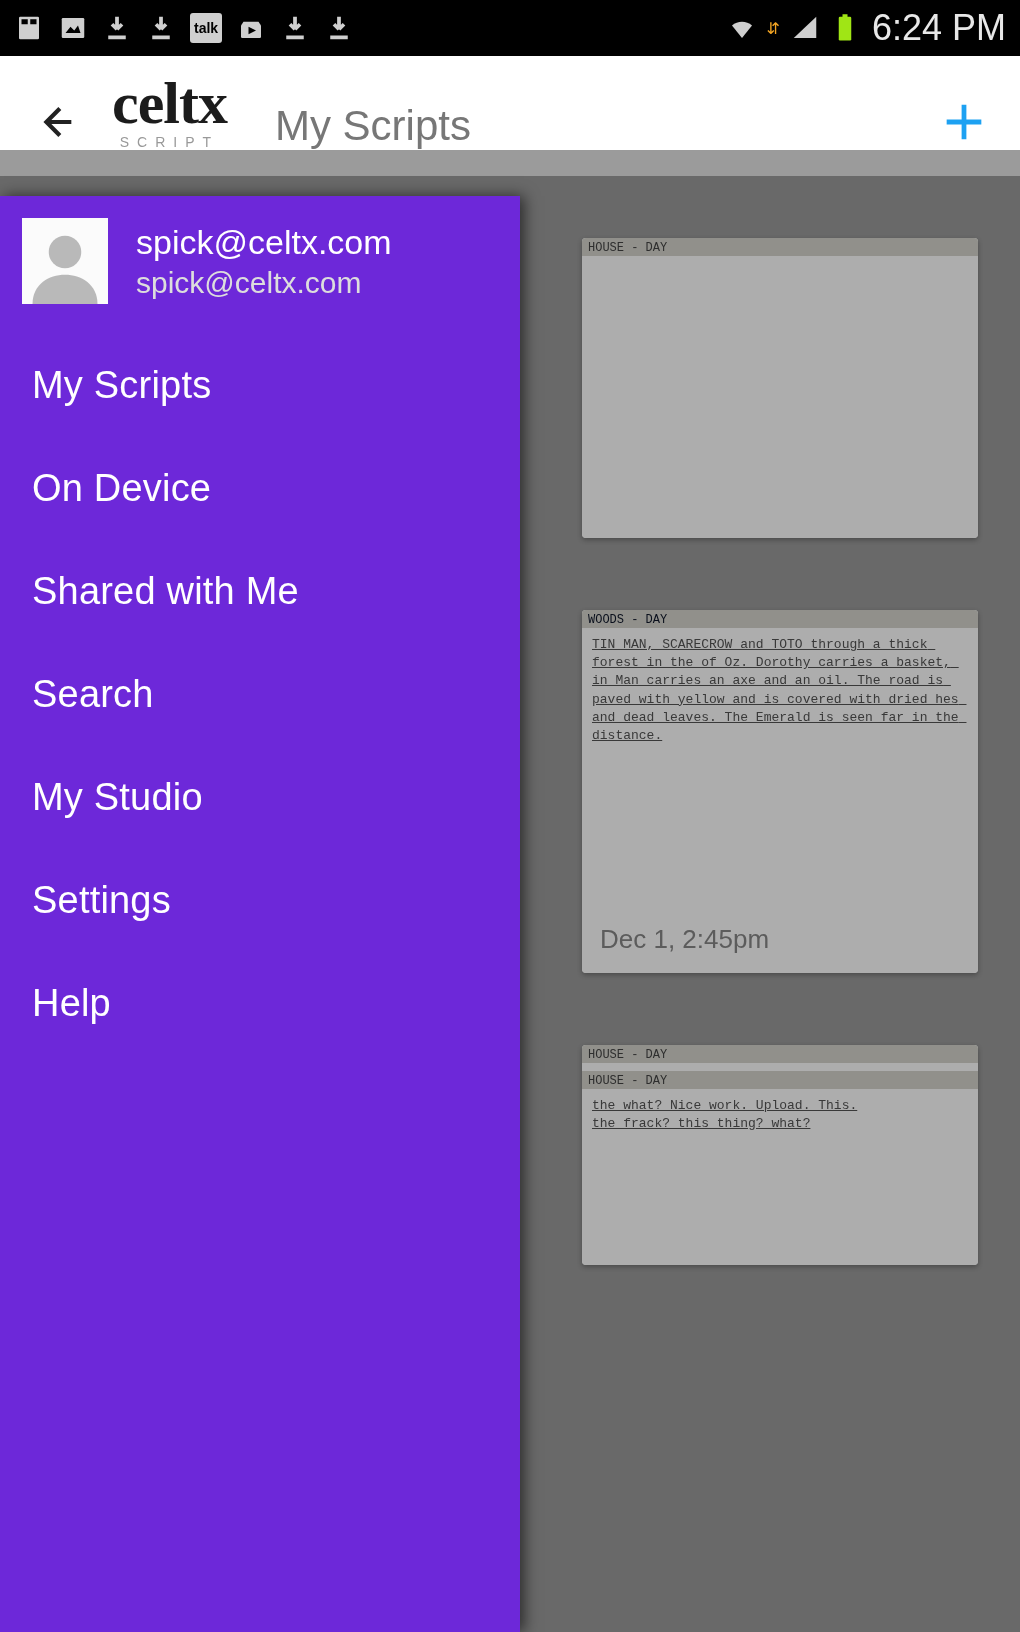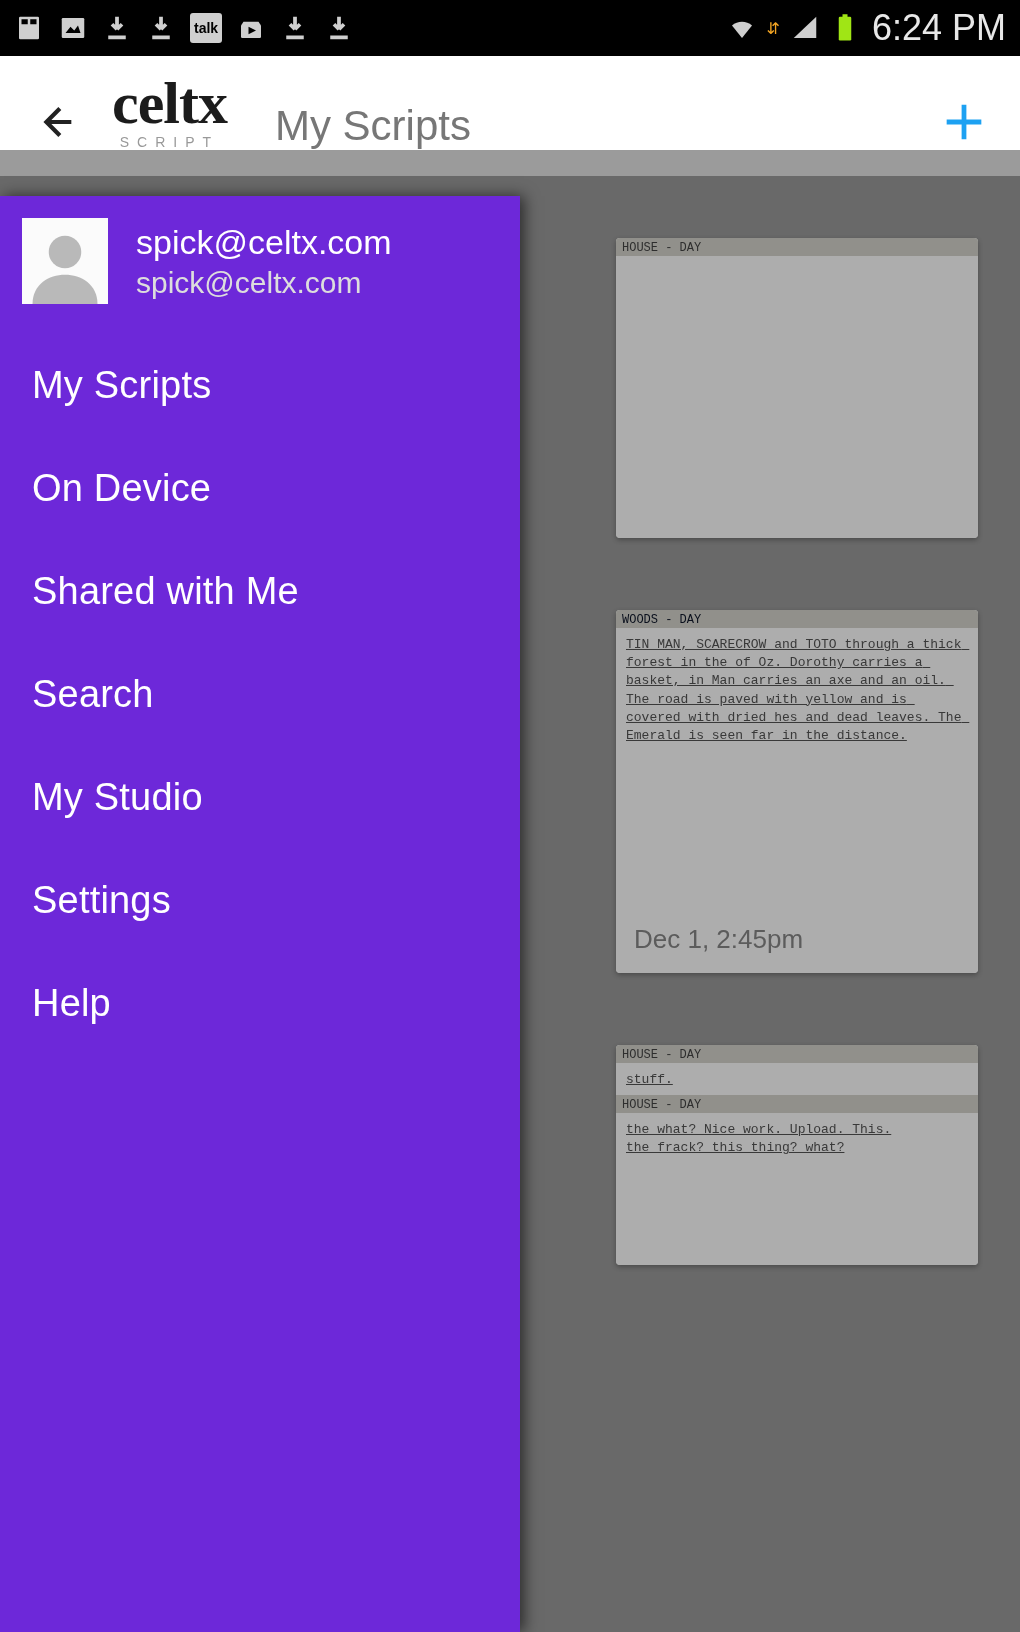--- a/index.html
+++ b/index.html
@@ -99,21 +99,20 @@
       gap: 72px 62px;
       z-index: 1;
     }
     .card {
       background: #fdfdfd;
       border-radius: 4px;
       box-shadow: 0 2px 5px rgba(0,0,0,0.3);
       overflow: hidden;
       display: flex;
       flex-direction: column;
-      margin-left: 34px;
     }
     .card-thumb {
       height: 300px;
       background: #fff;
       padding: 0;
       font-family: 'Courier New', monospace;
       font-size: 13px;
       color: #555;
       line-height: 1.4;
       overflow: hidden;
@@ -266,21 +265,20 @@
         <div class="thumb-bar" style="font-family:'Courier New';font-size:12px;color:#0f172a;padding:2px 6px;">WOODS - DAY</div>
         <div class="thumb-snip">TIN MAN, SCARECROW and TOTO through a thick forest in the of Oz. Dorothy carries a basket, in Man carries an axe and an oil. The road is paved with yellow and is covered with dried hes and dead leaves. The Emerald is seen far in the distance.</div>
       </div>
       <div class="card-meta">
         <div class="card-sub">Dec 1, 2:45pm</div>
       </div>
     </div>
     <div class="card card-push" style="height:220px;">
       <div class="card-thumb">
         <div class="thumb-bar" style="font-family:'Courier New';font-size:12px;color:#444;padding:2px 6px;">HOUSE - DAY</div>
-        <div class="thumb-snip">stuff.</div>
         <div class="thumb-bar" style="margin-top:6px;font-family:'Courier New';font-size:12px;color:#444;padding:2px 6px;">HOUSE - DAY</div>
         <div class="thumb-snip">the what? Nice work. Upload. This.<br>the frack? this thing? what?</div>
       </div>
     </div>
   </div>
   <div class="scrim"></div>
 </div>
 
 <div class="drawer">
   <div class="profile-row">

